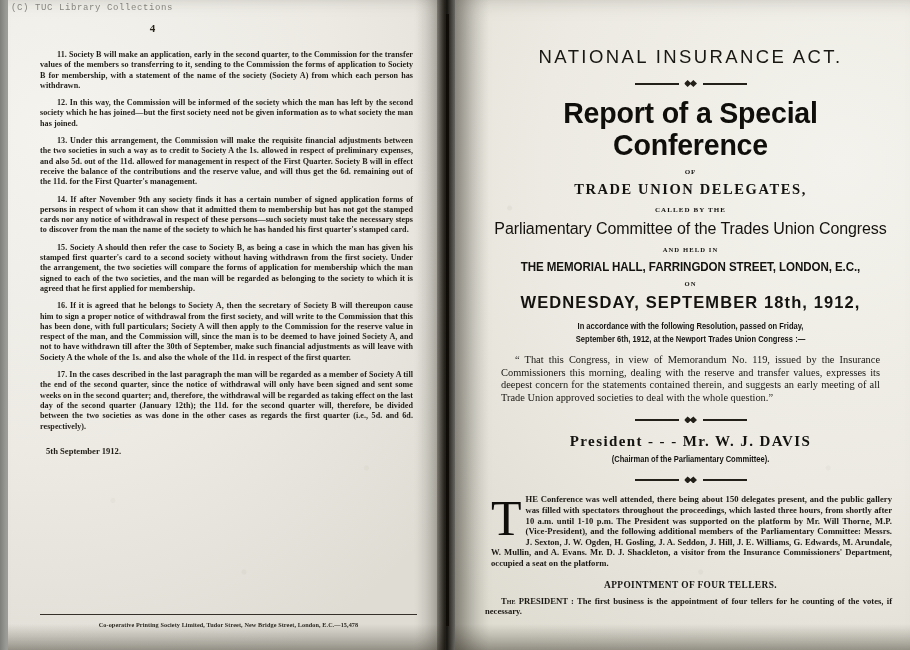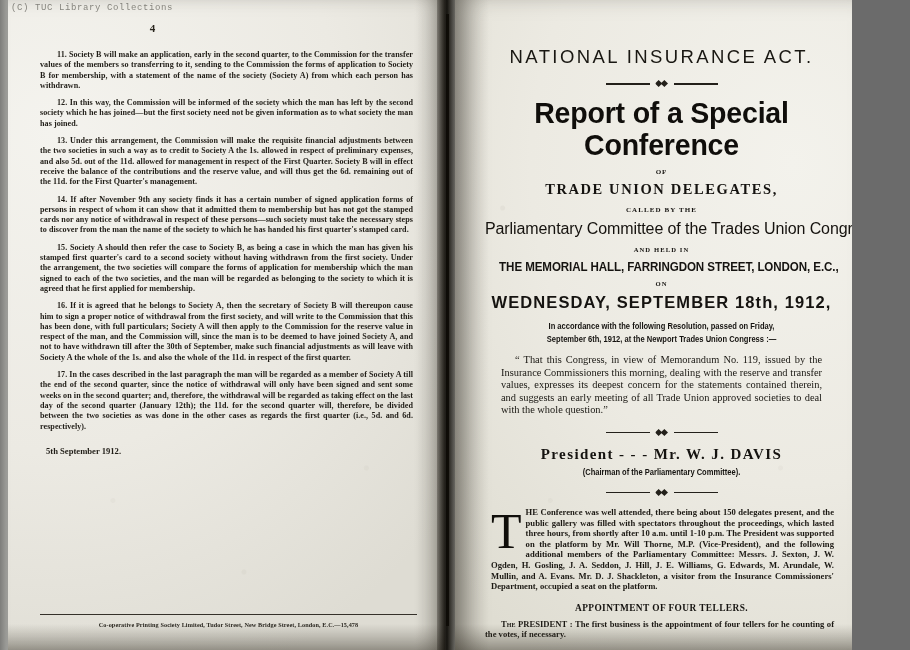--- a/index.html
+++ b/index.html
@@ -3,26 +3,25 @@
 <meta charset="utf-8">
 <title>Scanned Document</title>
 <style>
   html, body {
     margin: 0;
     padding: 0;
     background: #6b6b6b;
   }
   #scan {
     position: relative;
-    width: 834px;
+    width: 910px;
     height: 650px;
     overflow: hidden;
     background: #8d8d8a;
     font-family: "Liberation Serif", serif;
-    padding-left: 18px;
   }
   
   .bed {
     position: absolute;
     inset: 0;
     background:
       linear-gradient(90deg, #7e7e7b 0px, #9a9a96 6px, #a4a49f 14px, #8f8f8b 100%);
   }
   
   .page {

